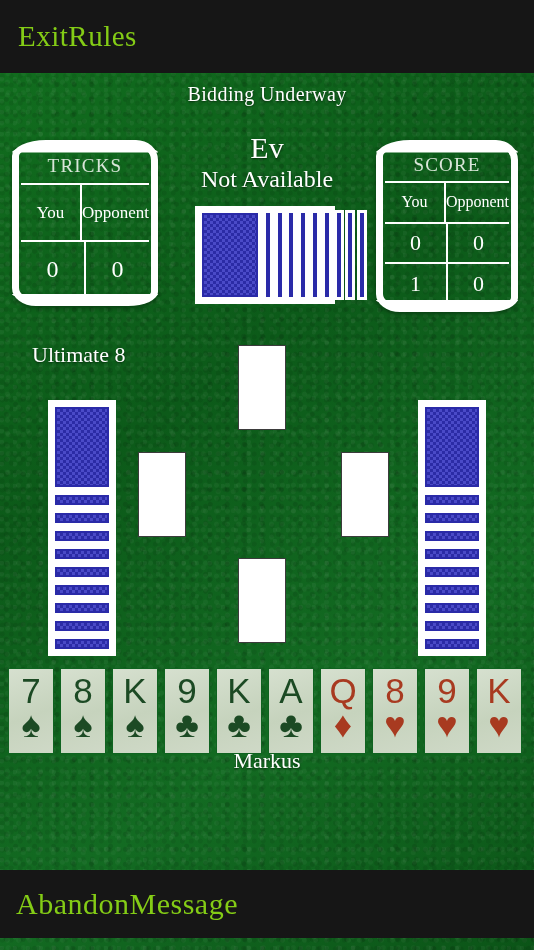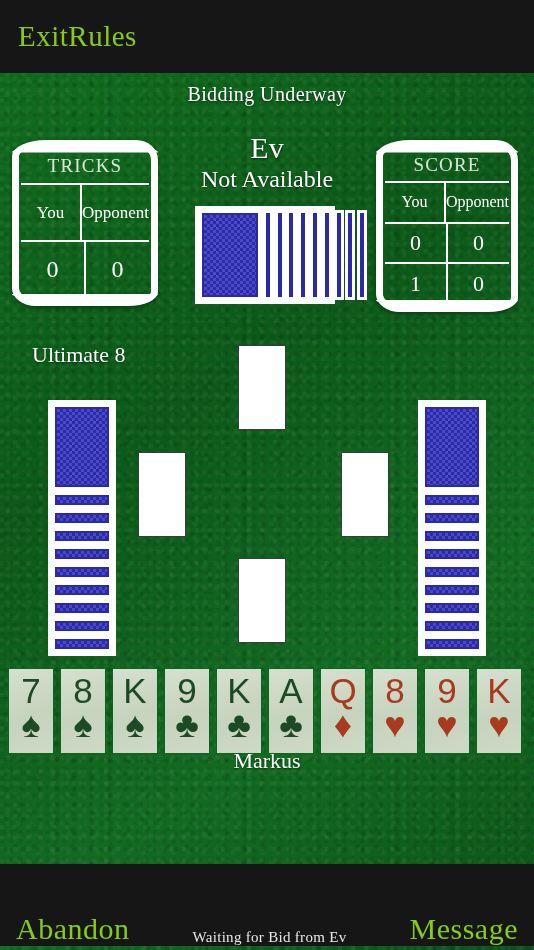--- a/index.html
+++ b/index.html
@@ -25,21 +25,21 @@
   }
 
   
   .bar{
     position:absolute;left:0;width:534px;
     background:#161616;
     display:flex;align-items:center;
     box-sizing:border-box;
   }
   #topbar{top:0;height:73px;padding:0 18px;}
-  #bottombar{bottom:4px;height:82px;padding:0 16px;align-items:flex-end;}
+  #bottombar{bottom:12px;height:68px;padding:0 16px;}
 
   .bar-btn{
     color:#84cc16;
     font-size:29px;
     letter-spacing:.5px;
     white-space:nowrap;
     cursor:pointer;
     user-select:none;
   }
   .bar-title{
@@ -424,17 +424,16 @@
       <div class="hand-card">
         <div class="hc-rank red">K</div>
         <div class="hc-suit red">♥</div>
       </div>
     </div>
 
   <div class="headline" id="south-name">Markus</div>
 
   <div class="bar" id="bottombar">
     <div class="bar-btn">Abandon</div>
-    <div class="bar-status">Waiting for Bid from Ev</div>
     <div class="bar-btn">Message</div>
   </div>
 
 </div>
 
 </body></html>

